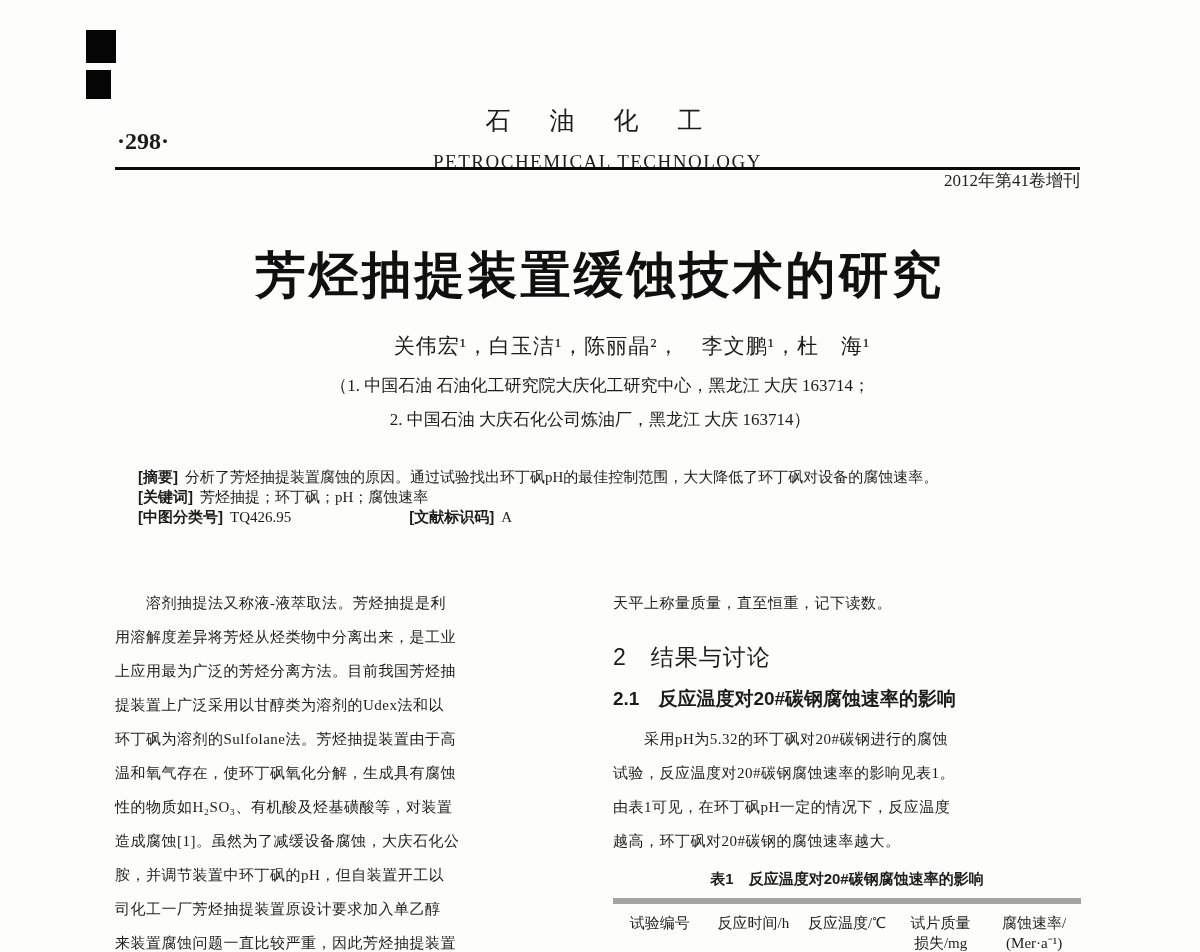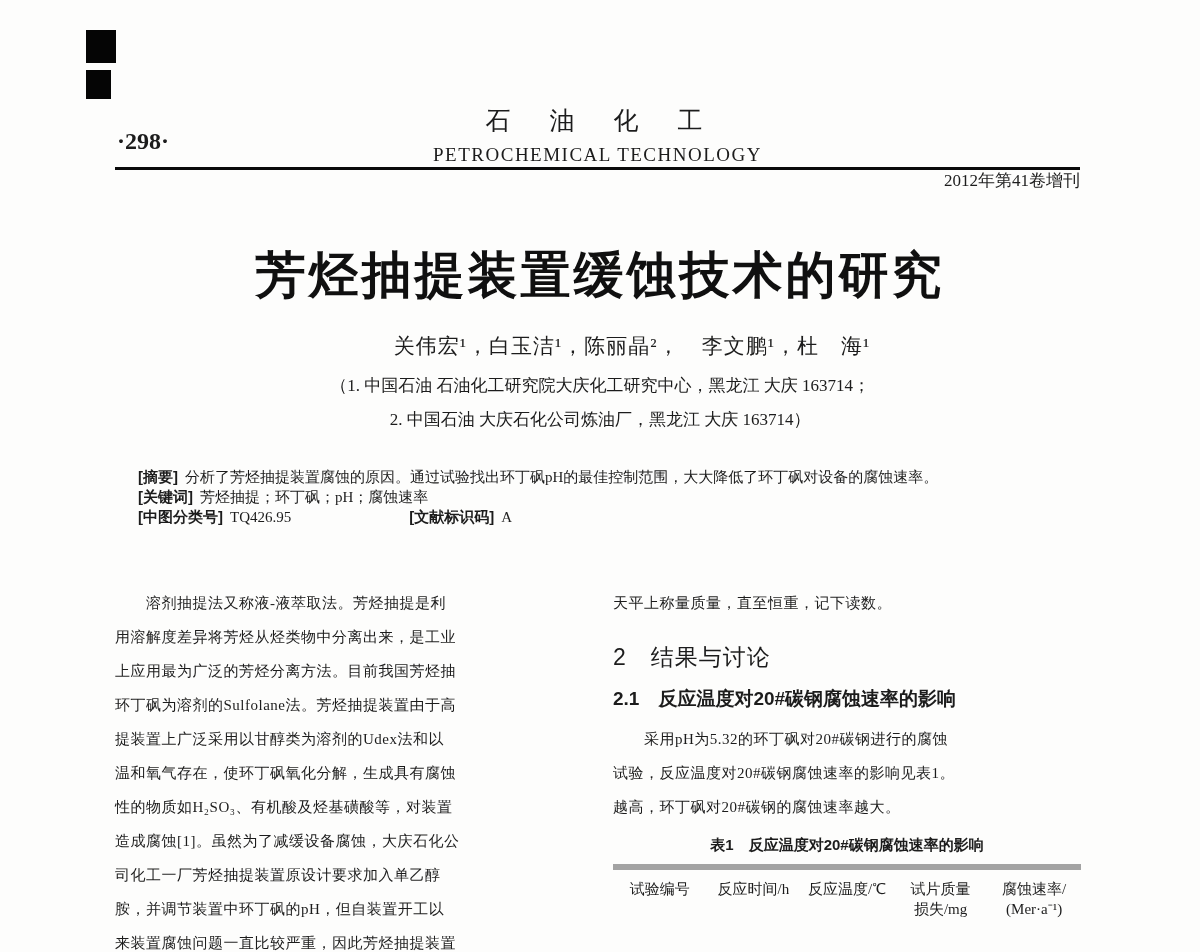--- a/index.html
+++ b/index.html
@@ -9,21 +9,21 @@
     overflow:hidden;color:#1c1c1c;
     font-family:"Liberation Serif", serif;
   }
   .blotch{position:absolute;background:#050505;}
   .b1{left:86px;top:30px;width:30px;height:33px;}
   .b2{left:86px;top:70px;width:25px;height:29px;}
 
   .header{position:absolute;left:115px;top:104px;width:965px;height:62px;}
   .journal-center{position:absolute;left:0;right:0;top:0;text-align:center;}
   .journal-cn{font-size:25px;letter-spacing:7px;}
-  .journal-en{font-size:19px;letter-spacing:1.5px;margin-top:7px;}
+  .journal-en{font-size:19px;letter-spacing:1.5px;margin-top:14px;}
   .page-num{position:absolute;left:2px;top:24px;font-size:24px;font-weight:bold;}
   .issue{position:absolute;right:0;top:28px;font-size:17px;margin-top:37px;}
   .rule{position:absolute;left:115px;top:167px;width:965px;height:3px;background:#0a0a0a;}
 
   .title{position:absolute;top:242px;left:0;width:100%;text-align:center;margin:0;
     font-family:"Liberation Sans", sans-serif;font-weight:700;font-size:50px;
     letter-spacing:3px;color:#101010;}
   .authors{position:absolute;top:332px;left:0;width:100%;text-align:center;
     font-size:21px;letter-spacing:1px;margin-left:32px;}
   .affil{position:absolute;left:0;width:100%;text-align:center;font-size:17px;}
@@ -80,37 +80,38 @@
     </div>
     <div class="meta-line">
       <span class="label">[中图分类号]</span><span class="val">TQ426.95</span><span class="label label2">[文献标识码]</span><span class="val">A</span>
     </div>
   </div>
 
   <div class="col col-left">
       <div class="line">　　溶剂抽提法又称液-液萃取法。芳烃抽提是利</div>
       <div class="line">用溶解度差异将芳烃从烃类物中分离出来，是工业</div>
       <div class="line">上应用最为广泛的芳烃分离方法。目前我国芳烃抽</div>
+      <div class="line">提装置上广泛采用以甘醇类为溶剂的Udex法和以</div>
       <div class="line">环丁砜为溶剂的Sulfolane法。芳烃抽提装置由于高</div>
-      <div class="line">提装置上广泛采用以甘醇类为溶剂的Udex法和以</div>
       <div class="line">温和氧气存在，使环丁砜氧化分解，生成具有腐蚀</div>
       <div class="line">性的物质如H₂SO₃、有机酸及烃基磺酸等，对装置</div>
       <div class="line">造成腐蚀[1]。虽然为了减缓设备腐蚀，大庆石化公</div>
+      <div class="line">胺，并调节装置中环丁砜的pH，但自装置开工以</div>
       <div class="line">司化工一厂芳烃抽提装置原设计要求加入单乙醇</div>
-      <div class="line">胺，并调节装置中环丁砜的pH，但自装置开工以</div>
       <div class="line">来装置腐蚀问题一直比较严重，因此芳烃抽提装置</div>
     </div>
 
   <div class="col col-right">
     <div class="line">天平上称量质量，直至恒重，记下读数。</div>
     <div class="h2">2　结果与讨论</div>
     <div class="h3">2.1　反应温度对20#碳钢腐蚀速率的影响</div>
     <div>
         <div class="line">　　采用pH为5.32的环丁砜对20#碳钢进行的腐蚀</div>
         <div class="line">试验，反应温度对20#碳钢腐蚀速率的影响见表1。</div>
+        <div class="line">由表1可见，在环丁砜pH一定的情况下，反应温度</div>
         <div class="line">越高，环丁砜对20#碳钢的腐蚀速率越大。</div>
       </div>
     <div class="tbl-caption">表1　反应温度对20#碳钢腐蚀速率的影响</div>
     <div class="tbl-head">
         <div class="th">试验编号</div>
         <div class="th">反应时间/h</div>
         <div class="th">反应温度/℃</div>
         <div class="th">试片质量
 损失/mg</div>
         <div class="th">腐蚀速率/

